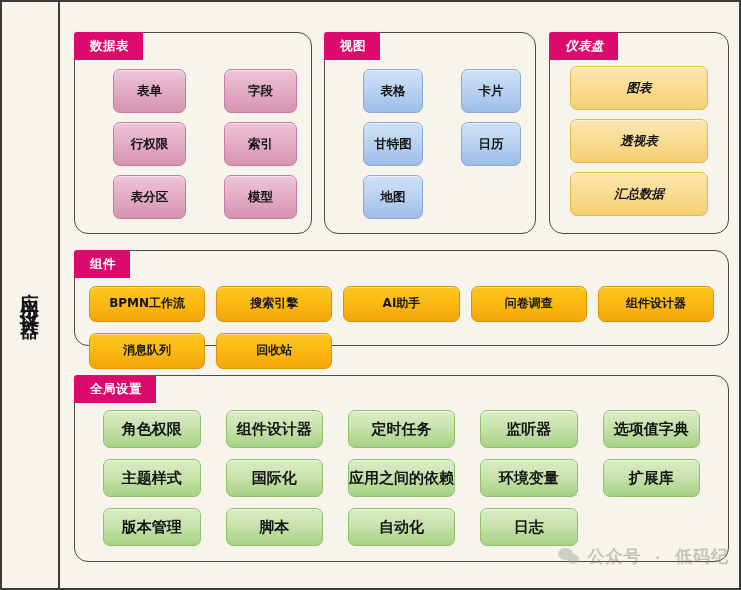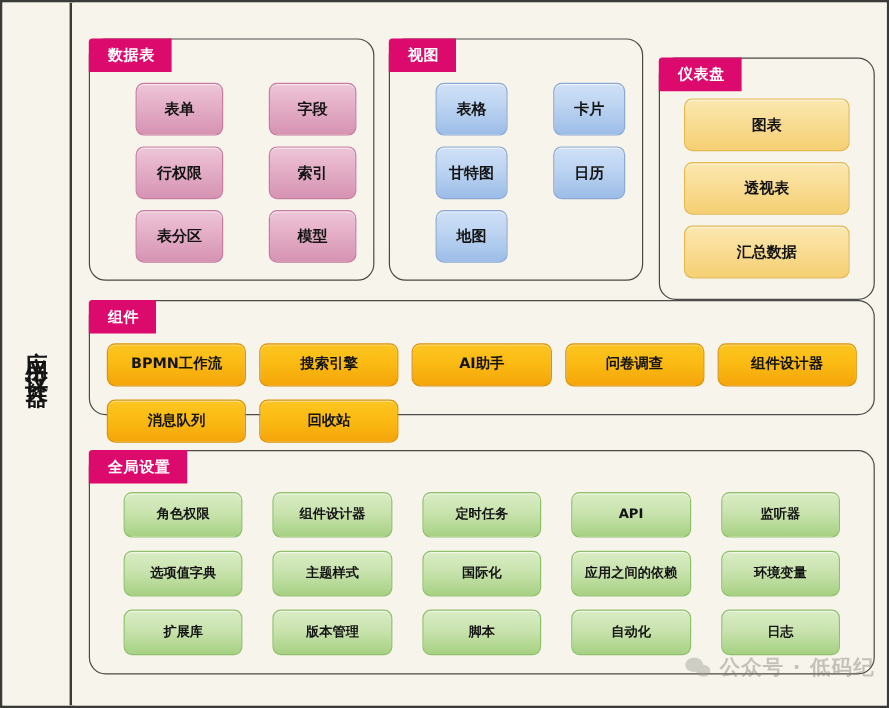--- a/index.html
+++ b/index.html
@@ -110,21 +110,21 @@
   }
   .chip-green {
     background: linear-gradient(to bottom, #d9ecc4 0%, #c9e3ae 45%, #a6d183 100%);
     border: 1px solid #8fc06a;
     box-shadow: inset 0 1px 0 rgba(255,255,255,0.6);
   }
 
   
   #panel-datatable { left: 12px; top: 30px; width: 238px; height: 202px; }
   #panel-view      { left: 262px; top: 30px; width: 212px; height: 202px; }
-  #panel-dashboard { left: 487px; top: 46px; width: 180px; height: 202px; }
+  #panel-dashboard { left: 487px; top: 30px; width: 180px; height: 202px; font-style: italic; }
   #panel-components{ left: 12px; top: 248px; width: 655px; height: 96px; }
   #panel-global    { left: 12px; top: 373px; width: 655px; height: 187px; }
 
   .grid2 {
     position: absolute;
     top: 36px; left: 14px; right: 14px;
     display: grid;
     grid-template-columns: 1fr 1fr;
     gap: 9px 14px;
   }
@@ -148,33 +148,34 @@
   }
   .row7 .chip { height: 36px; font-size: 12px; }
 
   .grid5 {
     position: absolute;
     top: 34px; left: 28px; right: 28px;
     display: grid;
     grid-template-columns: repeat(5, 1fr);
     gap: 11px 25px;
   }
-  .grid5 .chip { height: 38px; font-size: 11px; }
+  .grid5 .chip { height: 38px; font-size: 15px; }
 
   
   #watermark {
     position: absolute;
     right: 10px;
     bottom: 20px;
     display: flex;
     align-items: center;
     gap: 7px;
     opacity: 0.42;
     z-index: 9;
     pointer-events: none;
+    font-family: Liberation Mono, monospace;
   }
   #watermark-text {
     font-size: 17px;
     font-weight: 700;
     color: #7d7d72;
     letter-spacing: 1px;
     white-space: nowrap;
   }
   .wechat-mark {
     width: 22px; height: 19px;
@@ -244,21 +245,20 @@
         <div class="chip chip-orange">回收站</div>
       </div>
     </div>
 
     <div class="panel" id="panel-global">
       <div class="panel-title">全局设置</div>
       <div class="grid5">
         <div class="chip chip-green">角色权限</div>
         <div class="chip chip-green">组件设计器</div>
         <div class="chip chip-green">定时任务</div>
-        <div class="chip chip-green">API</div>
         <div class="chip chip-green">监听器</div>
         <div class="chip chip-green">选项值字典</div>
         <div class="chip chip-green">主题样式</div>
         <div class="chip chip-green">国际化</div>
         <div class="chip chip-green">应用之间的依赖</div>
         <div class="chip chip-green">环境变量</div>
         <div class="chip chip-green">扩展库</div>
         <div class="chip chip-green">版本管理</div>
         <div class="chip chip-green">脚本</div>
         <div class="chip chip-green">自动化</div>

